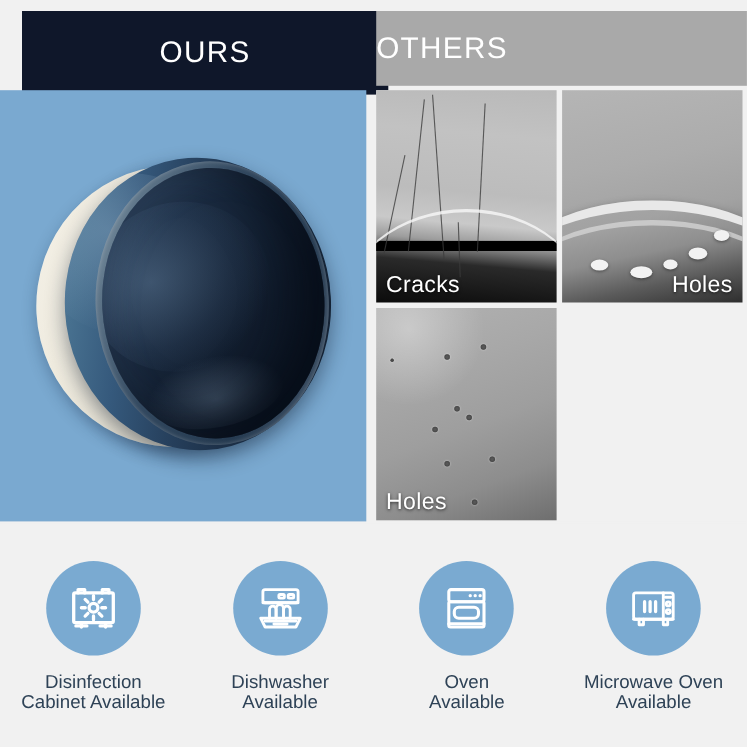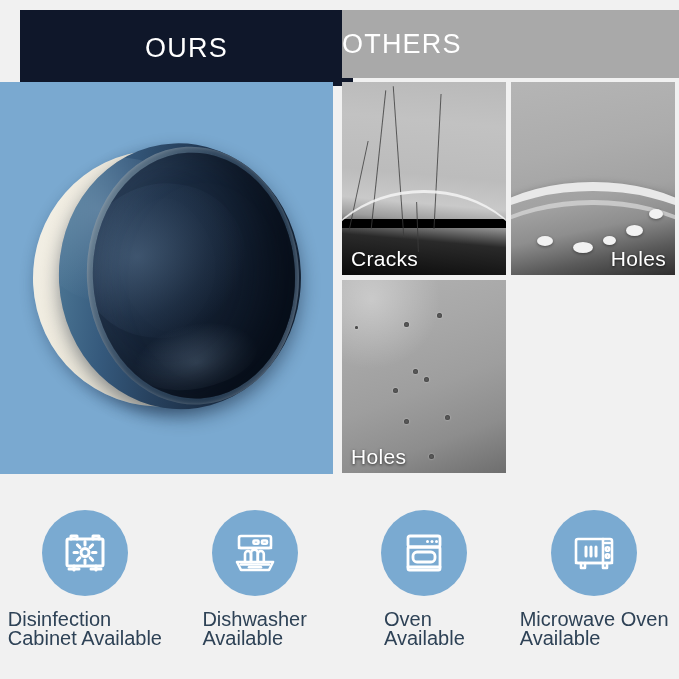--- a/index.html
+++ b/index.html
@@ -404,22 +404,23 @@
     height: 86px;
     border-radius: 50%;
     background: #7aaad1;
     display: flex;
     align-items: center;
     justify-content: center;
   }
   .feat-circle svg { display: block; }
   .feat-label {
     margin-top: 14px;
+    text-align: center;
     color: #2e4256;
-    font-size: 20px;
+    font-size: 17px;
     line-height: 19px;
     white-space: pre-line;
   }
 </style>
 </head>
 <body>
 
 <div id="root">
 
   <div class="compare-area">

